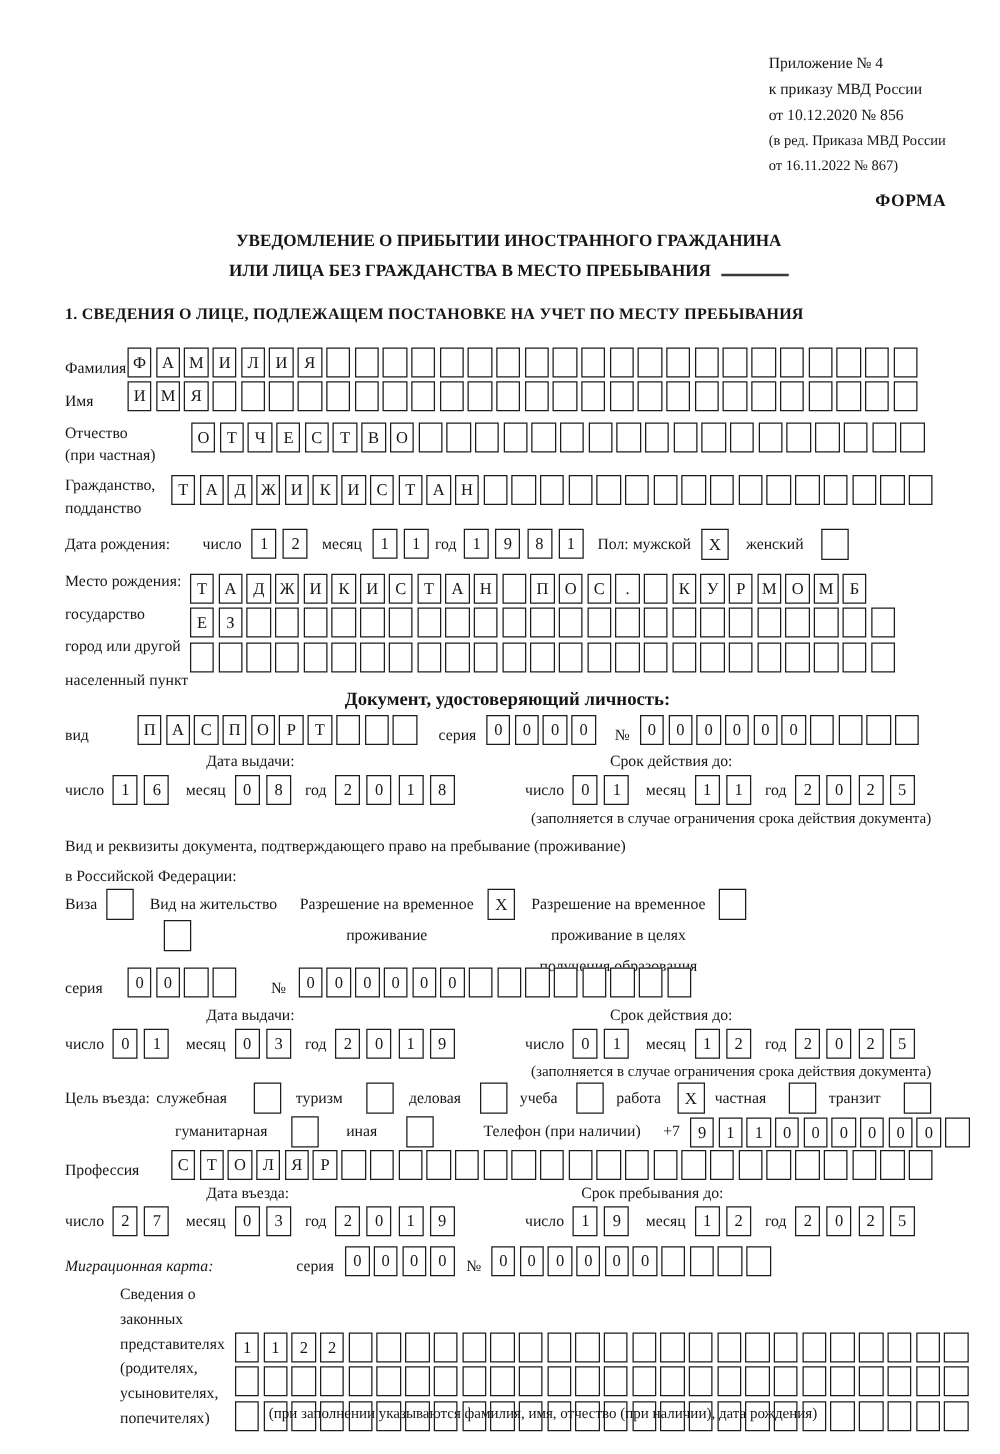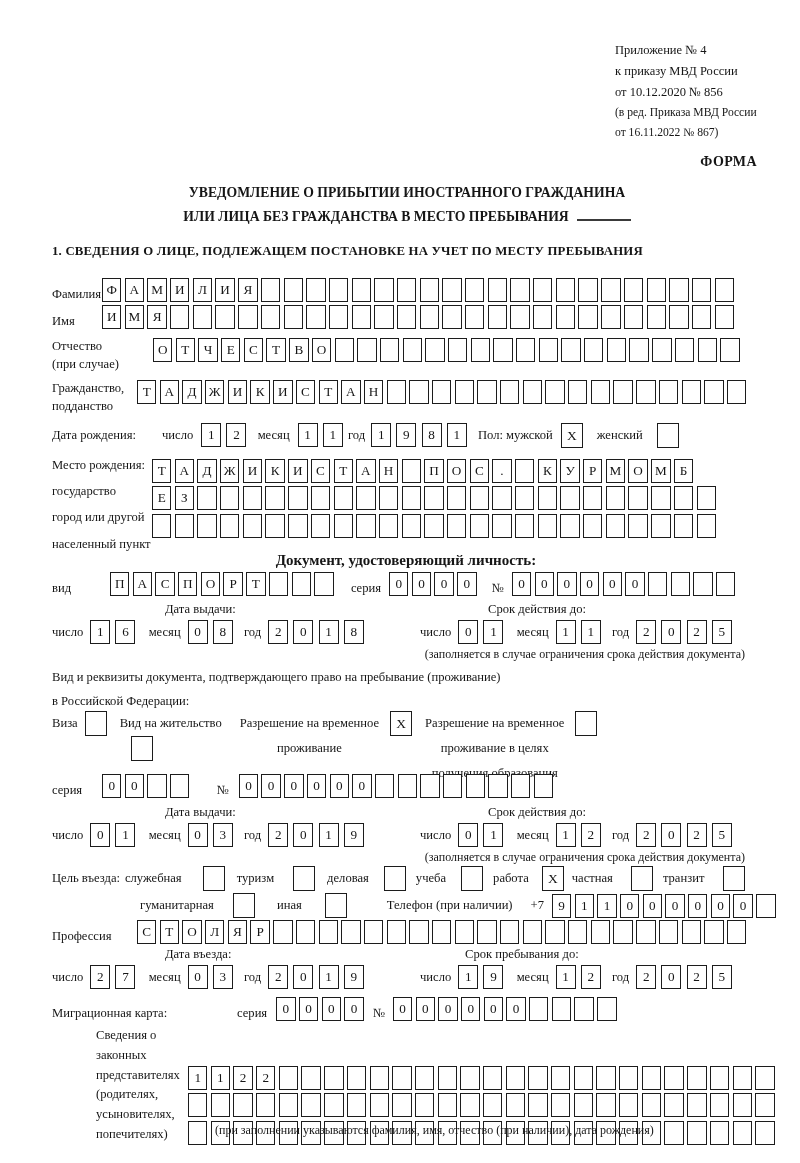--- a/index.html
+++ b/index.html
@@ -161,21 +161,21 @@
         <span class="cell"></span>
         <span class="cell"></span>
         <span class="cell"></span>
         <span class="cell"></span>
       </div>
   </div>
 
   <div class="frow" style="margin-bottom:12px;">
     <div class="lab w101 lab2" style="height:25px;overflow:visible;">
       <div>Отчество</div>
-      <div>(при случае)</div>
+      <div>(при частная)</div>
     </div>
     <div class="cells">
         <span class="cell">О</span>
         <span class="cell">Т</span>
         <span class="cell">Ч</span>
         <span class="cell">Е</span>
         <span class="cell">С</span>
         <span class="cell">Т</span>
         <span class="cell">В</span>
         <span class="cell">О</span>
@@ -705,21 +705,21 @@
             <span class="cell">2</span>
             <span class="cell">0</span>
             <span class="cell">2</span>
             <span class="cell">5</span>
           </span>
       </div>
     </div>
   </div>
 
   <div class="frow" style="margin-top:8px;margin-bottom:3px;">
-    <div class="lab" style="width:165px;">Миграционная карта:</div>
+    <div class="lab" style="width:165px;font-style:italic;">Миграционная карта:</div>
     <span class="slab" style="margin-left:20px;margin-right:9px;">серия</span>
     <div class="cells">
         <span class="cell">0</span>
         <span class="cell">0</span>
         <span class="cell">0</span>
         <span class="cell">0</span>
       </div>
     <span class="slab" style="margin-left:6px;margin-right:8px;">№</span>
     <div class="cells">
         <span class="cell">0</span>

